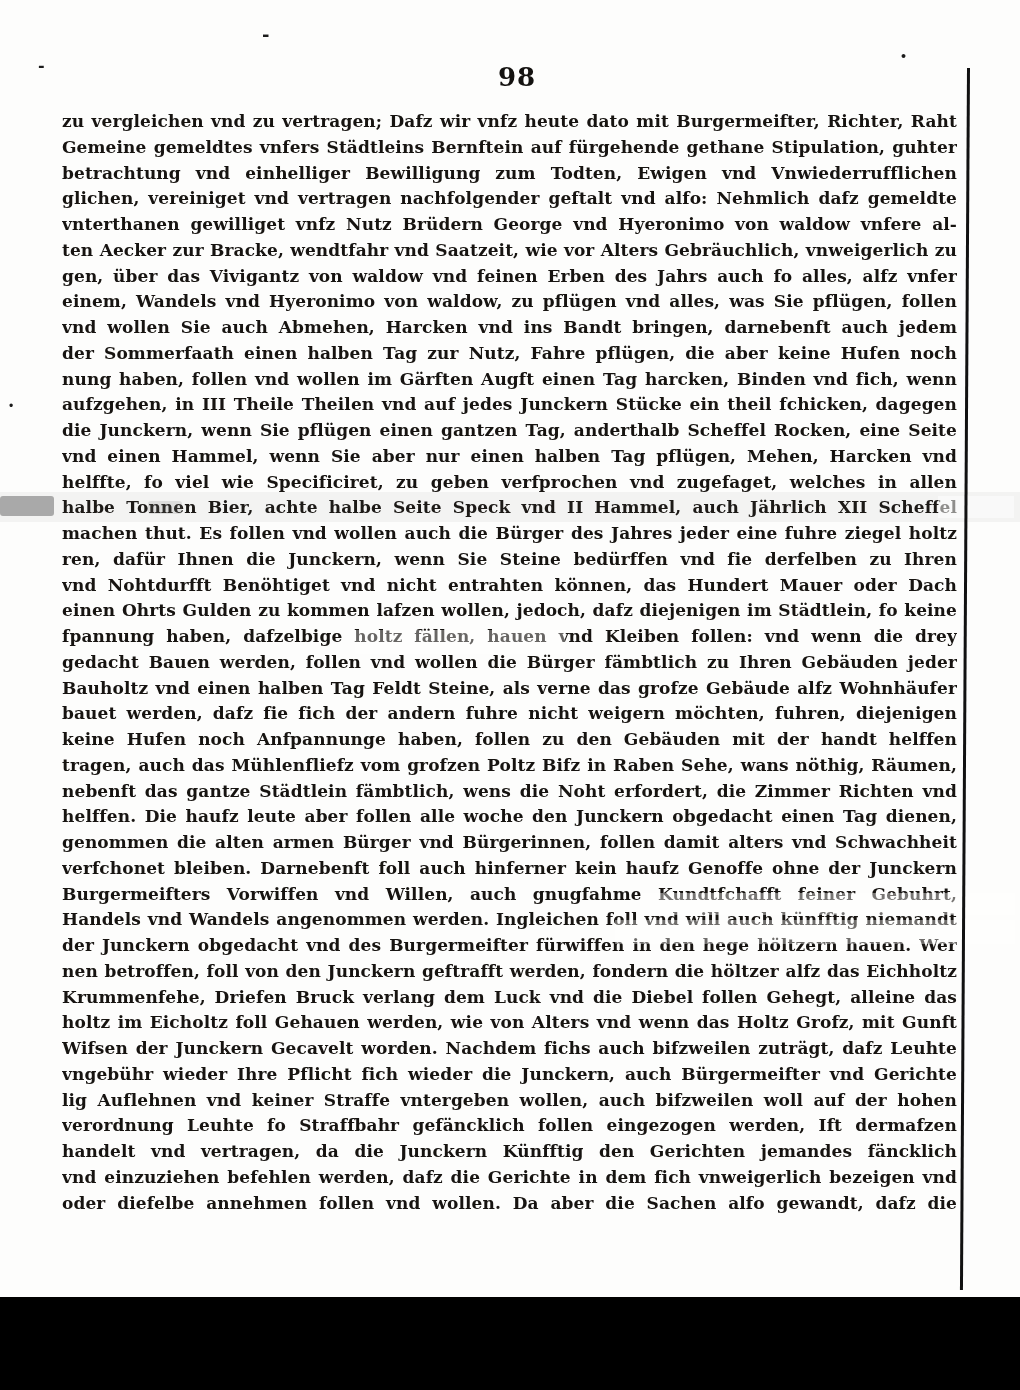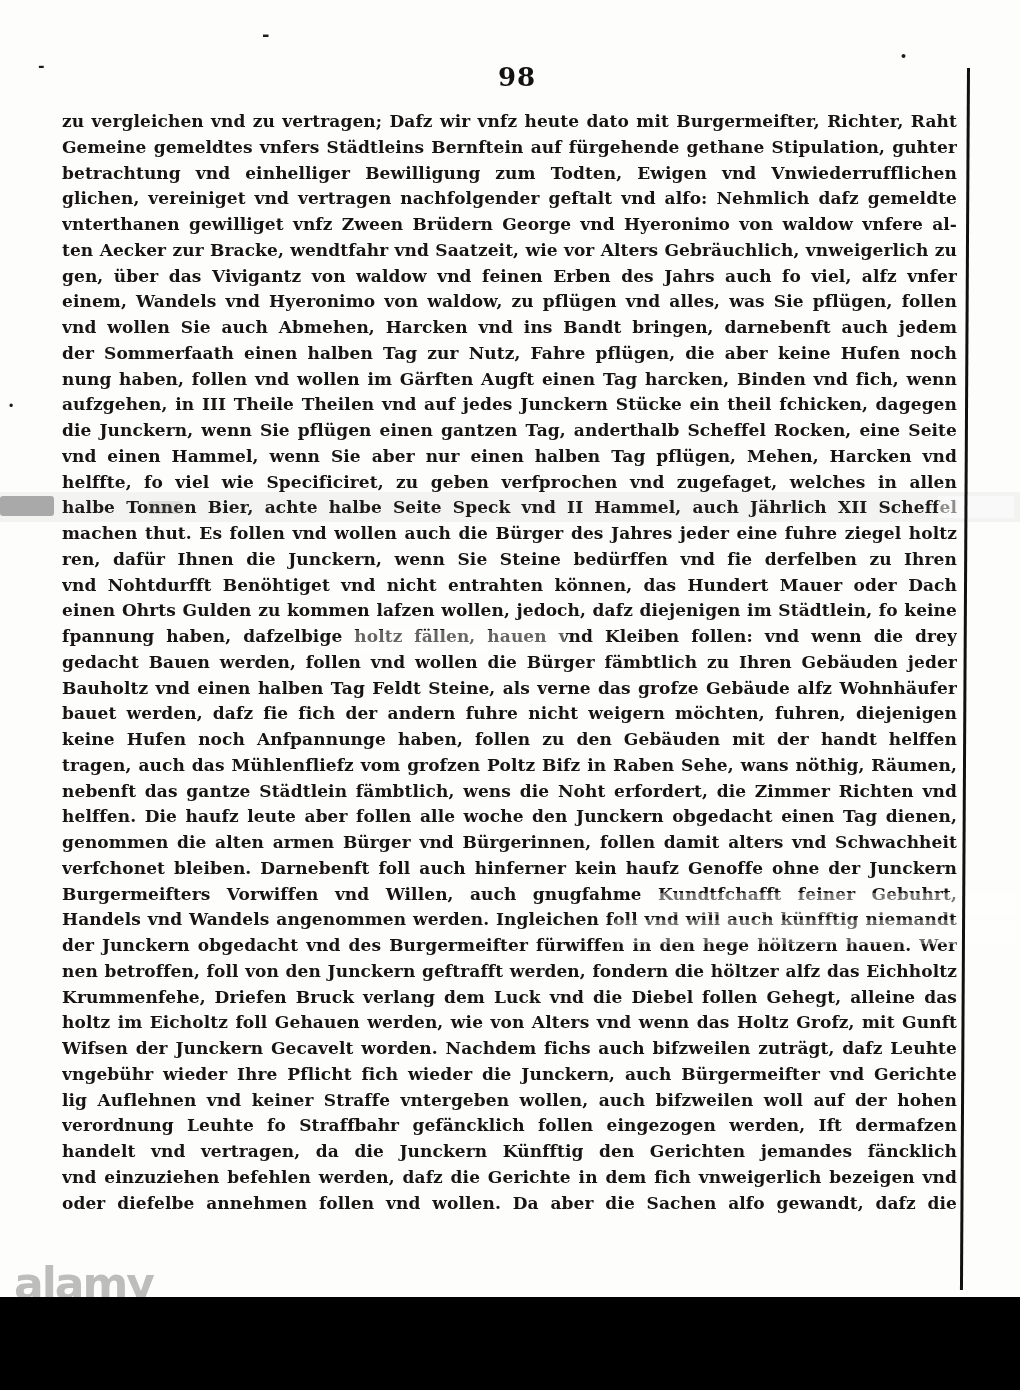--- a/index.html
+++ b/index.html
@@ -57,23 +57,23 @@
 
 <div id="canvas">
 
   <div class="page-number">98</div>
 
   <div class="textblock">
       <div class="text-line">zu vergleichen vnd zu vertragen; Dafz wir vnfz heute dato mit Burgermeifter, Richter, Raht vnd</div>
       <div class="text-line">Gemeine gemeldtes vnfers Städtleins Bernftein auf fürgehende gethane Stipulation, guhter Für-</div>
       <div class="text-line">betrachtung vnd einhelliger Bewilligung zum Todten, Ewigen vnd Vnwiederrufflichen Grunde ver-</div>
       <div class="text-line">glichen, vereiniget vnd vertragen nachfolgender geftalt vnd alfo: Nehmlich dafz gemeldte vnfere</div>
-      <div class="text-line">vnterthanen gewilliget vnfz Zween Brüdern George vnd Hyeronimo von waldow vnfere al-</div>
+      <div class="text-line">vnterthanen gewilliget vnfz Nutz Brüdern George vnd Hyeronimo von waldow vnfere al-</div>
       <div class="text-line">ten Aecker zur Bracke, wendtfahr vnd Saatzeit, wie vor Alters Gebräuchlich, vnweigerlich zu pflü-</div>
-      <div class="text-line">gen, über das Vivigantz von waldow vnd feinen Erben des Jahrs auch fo viel, alfz vnfer</div>
+      <div class="text-line">gen, über das Vivigantz von waldow vnd feinen Erben des Jahrs auch fo alles, alfz vnfer</div>
       <div class="text-line">einem, Wandels vnd Hyeronimo von waldow, zu pflügen vnd alles, was Sie pflügen, follen</div>
       <div class="text-line">vnd wollen Sie auch Abmehen, Harcken vnd ins Bandt bringen, darnebenft auch jedem Juncker in</div>
       <div class="text-line">der Sommerfaath einen halben Tag zur Nutz, Fahre pflügen, die aber keine Hufen noch Anfpan-</div>
       <div class="text-line">nung haben, follen vnd wollen im Gärften Augft einen Tag harcken, Binden vnd fich, wenn Sie</div>
       <div class="text-line">aufzgehen, in III Theile Theilen vnd auf jedes Junckern Stücke ein theil fchicken, dagegen Ihnen</div>
       <div class="text-line">die Junckern, wenn Sie pflügen einen gantzen Tag, anderthalb Scheffel Rocken, eine Seite Speck</div>
       <div class="text-line">vnd einen Hammel, wenn Sie aber nur einen halben Tag pflügen, Mehen, Harcken vnd binden, die</div>
       <div class="text-line">helffte, fo viel wie Specificiret, zu geben verfprochen vnd zugefaget, welches in allen Jährlich achte</div>
       <div class="text-line">halbe Tonnen Bier, achte halbe Seite Speck vnd II Hammel, auch Jährlich XII Scheffel Rocken</div>
       <div class="text-line">machen thut.  Es follen vnd wollen auch die Bürger des Jahres jeder eine fuhre ziegel holtz fah-</div>
@@ -113,20 +113,19 @@
   <div class="fade-patch" style="left:615px;top:920px;width:400px;height:24px;background:rgba(255,255,255,0.38);"></div>
   <div class="fade-patch" style="left:355px;top:630px;width:210px;height:24px;background:rgba(255,255,255,0.35);"></div>
 
   <div class="scan-mark" style="left:262px;top:24px;font-size:18px;">-</div>
   <div class="scan-mark" style="left:38px;top:56px;font-size:16px;">-</div>
   <div class="scan-mark" style="left:900px;top:50px;font-size:11px;">•</div>
   <div class="scan-mark" style="left:8px;top:395px;font-size:18px;">·</div>
 
   <div class="scan-edge-line"></div>
 
-  <div class="ghost-watermark">alamy</div>
 
   <div class="alamy-bar">
     
     
   </div>
 
 </div>
 
 </body></html>

